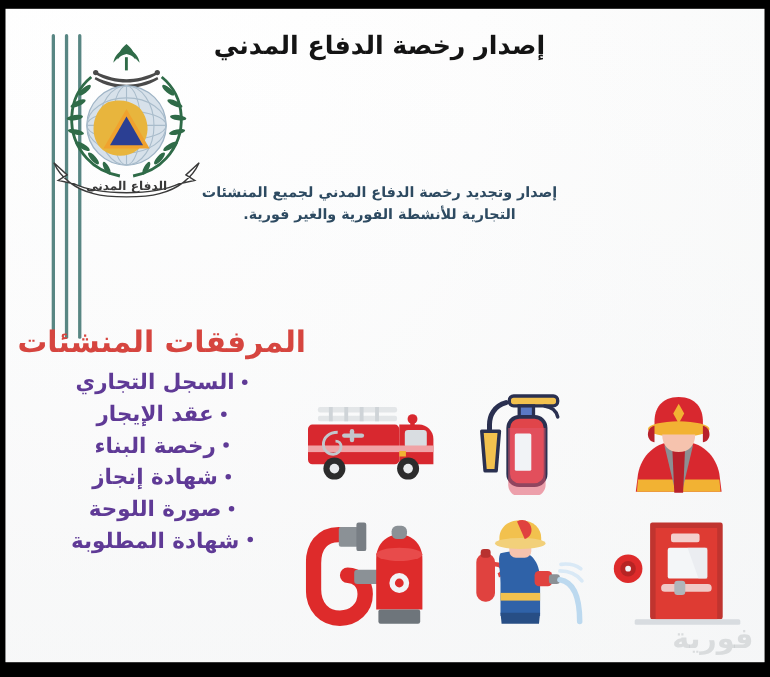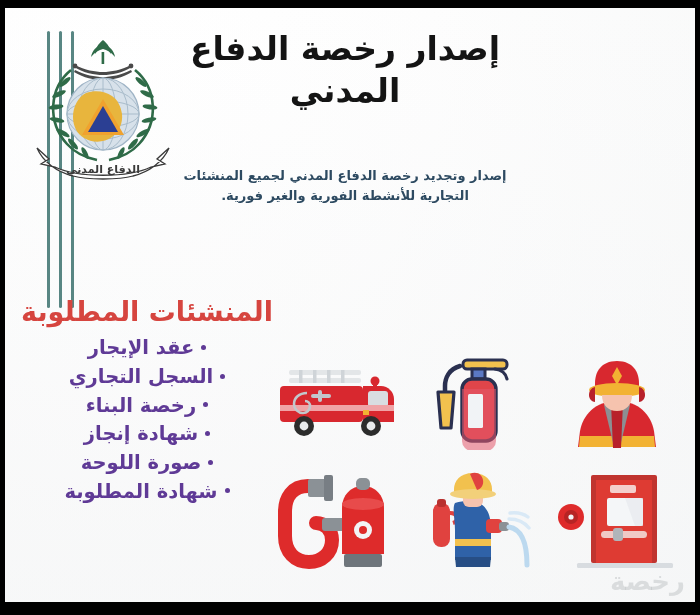--- a/index.html
+++ b/index.html
@@ -64,21 +64,21 @@
   }
 
   
   .title {
     position: absolute;
     right: 185px;
     top: 20px;
     width: 330px;
     text-align: center;
     color: #141414;
-    font-size: 33px;
+    font-size: 23px;
     line-height: 1.28;
     font-weight: 700;
     letter-spacing: 0px;
     z-index: 4;
   }
 
   .subtitle {
     position: absolute;
     right: 185px;
     top: 158px;
@@ -87,21 +87,21 @@
     color: #2d4a61;
     font-size: 13px;
     line-height: 1.55;
     font-weight: 600;
     z-index: 4;
   }
 
   
   .emblem {
     position: absolute;
-    left: 18px;
+    left: 30px;
     top: 22px;
     width: 160px;
     height: 155px;
     z-index: 5;
   }
   .emblem svg { width: 100%; height: 100%; display: block; }
 
   
   .attachments {
     position: absolute;
@@ -249,24 +249,24 @@
 
         <g>
           <path d="M14 118 L26 129 L18 134 L32 137 C55 148 105 148 128 137 L142 134 L134 129 L146 118
                    C140 132 126 142 110 146 C96 150 64 150 50 146 C34 142 20 132 14 118 Z" fill="#ffffff" stroke="#3a3a3a" stroke-width="1.3"></path>
           <text x="80" y="143" text-anchor="middle" font-size="11" font-weight="700" fill="#3a3a3a" font-family="DejaVu Sans, sans-serif">الدفاع المدني</text>
         </g>
       </svg>
     </div>
 
     <div class="attachments">
-      <h2 class="attach-heading">المنشئات المطلوبة</h2>
+      <h2 class="attach-heading">المرفقات المنشئات</h2>
       <ul class="attach-list">
+        <li><span class="dot"></span><span>السجل التجاري</span></li>
         <li><span class="dot"></span><span>عقد الإيجار</span></li>
-        <li><span class="dot"></span><span>السجل التجاري</span></li>
         <li><span class="dot"></span><span>رخصة البناء</span></li>
         <li><span class="dot"></span><span>شهادة إنجاز</span></li>
         <li><span class="dot"></span><span>صورة اللوحة</span></li>
         <li><span class="dot"></span><span>شهادة المطلوبة</span></li>
       </ul>
     </div>
 
     <div class="icon-grid">
 
       <div class="icon-cell">
@@ -380,16 +380,16 @@
           <rect x="52" y="29" width="36" height="28" rx="2" fill="#f4f6f8"></rect>
           <path d="M52 29 h36 v28 h-8 l-10 -28 z" fill="#e4e8ec" opacity=".6"></path>
           <rect x="46" y="62" width="46" height="7" rx="3.5" fill="#f0c9c6"></rect>
           <rect x="58" y="59" width="10" height="13" rx="3" fill="#b0b5ba"></rect>
           <rect x="22" y="94" width="96" height="5" rx="1.5" fill="#d8dce0"></rect>
         </svg>
       </div>
 
     </div>
 
-    <div class="watermark">رخصة</div>
+    <div class="watermark">فورية</div>
 
   </div>
 </div>
 
 </body></html>

